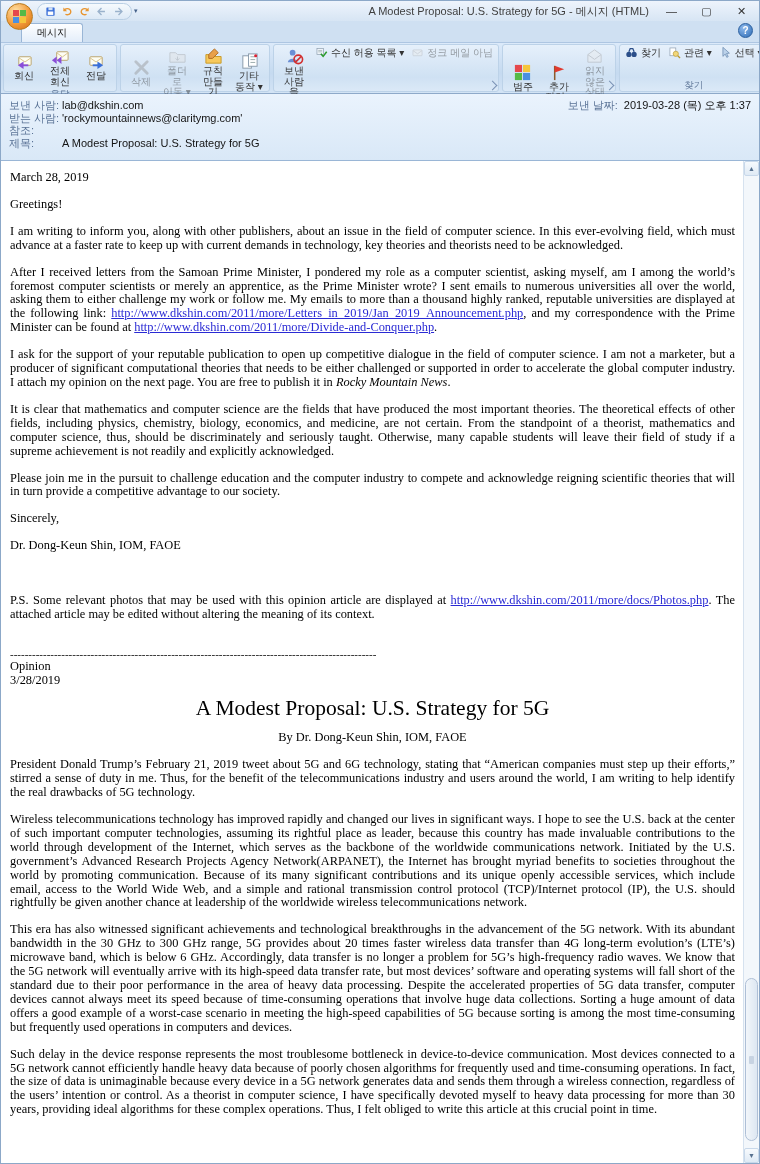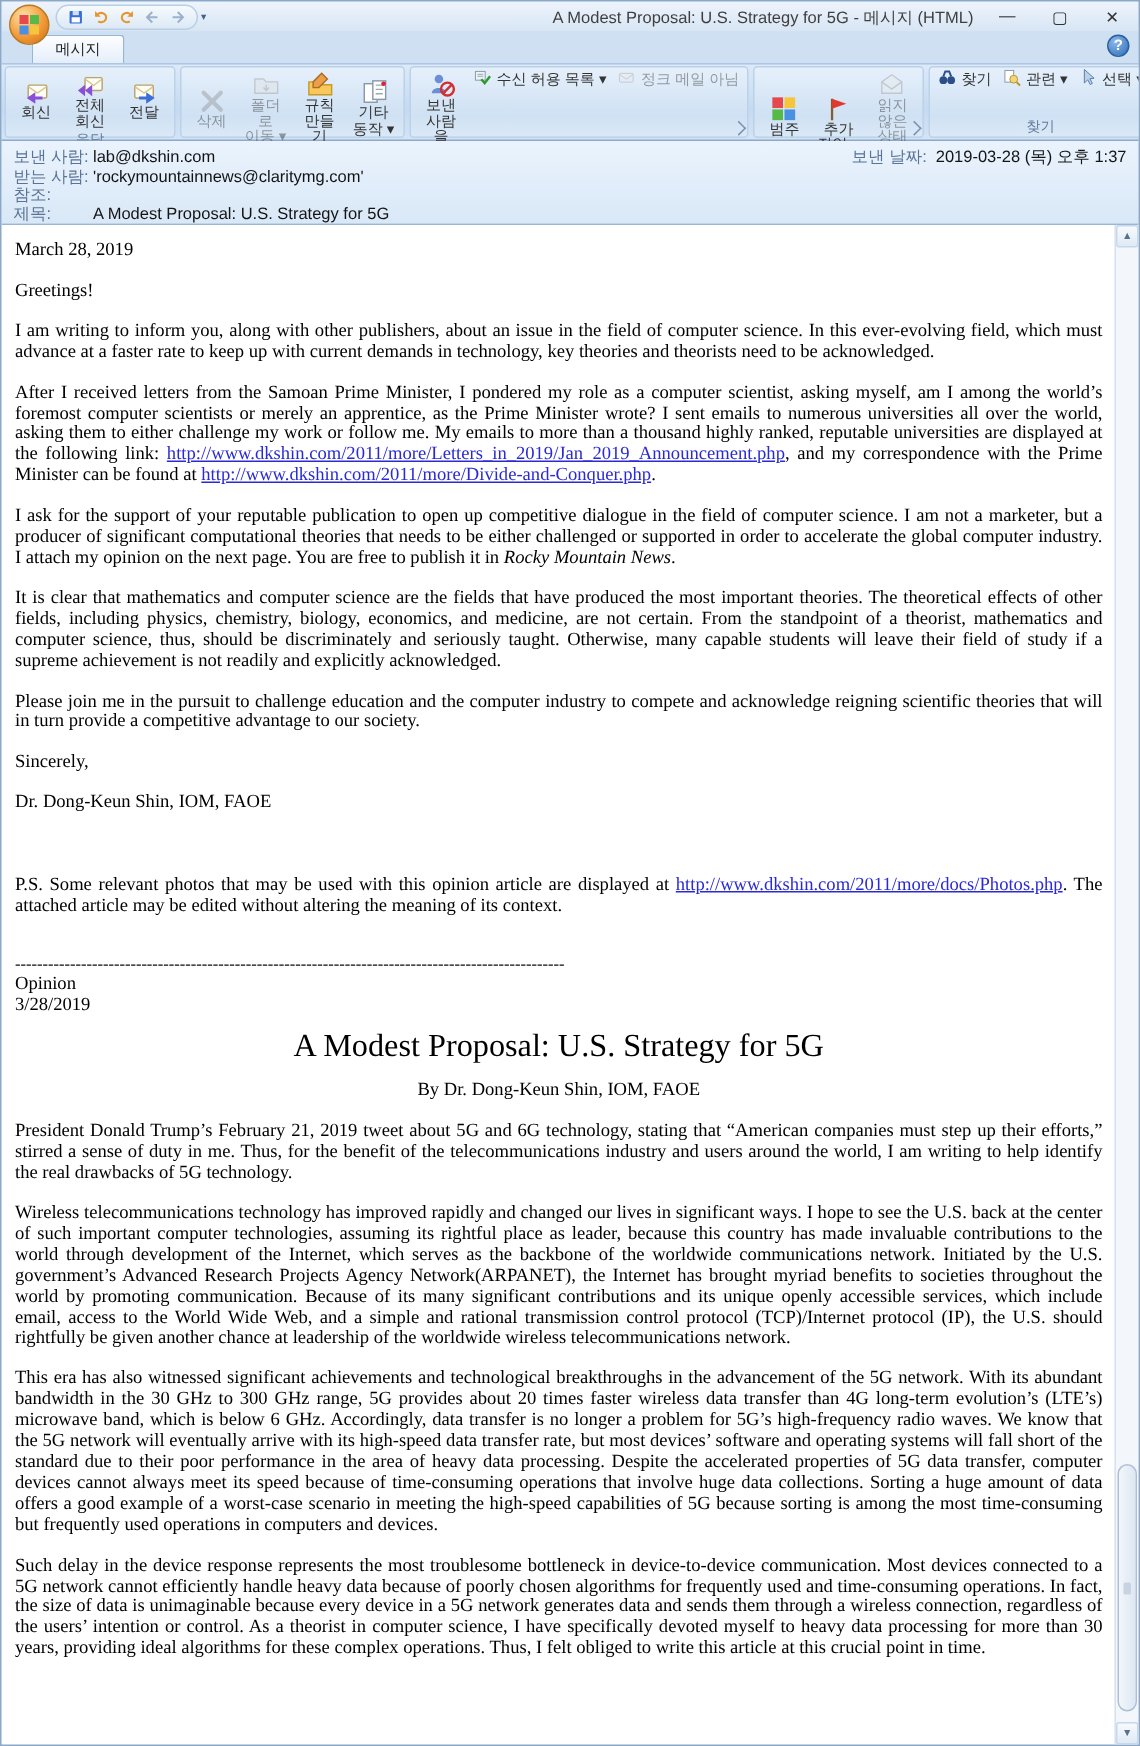--- a/index.html
+++ b/index.html
@@ -56,21 +56,21 @@
               line-height:10.5px; min-width:34px; }
   .rbtn.big .ricon { height:19px; display:flex; align-items:center; }
   .rbtn.big svg { width:19px; height:19px; }
   .rcol { display:flex; justify-content:center; gap:3px; }
   .rbtn.small { display:flex; align-items:center; gap:3px; font-size:10px; padding:0 2px;
                 height:14px; white-space:nowrap; }
   .rbtn.small svg { width:13px; height:13px; }
   .rbtn.disabled { opacity:.45; filter:grayscale(.9); }
 
   
-  .msg-header { height:55px; background:linear-gradient(#eaf3fd,#d9e8f7); padding:5px 8px 0;
+  .msg-header { height:66px; background:linear-gradient(#eaf3fd,#d9e8f7); padding:5px 8px 0;
                 font-size:11px; position:relative; flex:none; }
   .hrow { display:flex; line-height:12.5px; }
   .hlabel { width:53px; color:#5a7396; flex:none; }
   .hvalue { color:#141414; }
   .sent { position:absolute; right:8px; top:5px; }
   .sent .hlabel { width:auto; margin-right:6px; }
 
   
   .msg-body { flex:1; background:#fff; border-top:1px solid #9ab6d6; position:relative; overflow:hidden;text-decoration:underline; }
   .body-content { position:absolute; top:0; left:0; right:17px; bottom:0;

